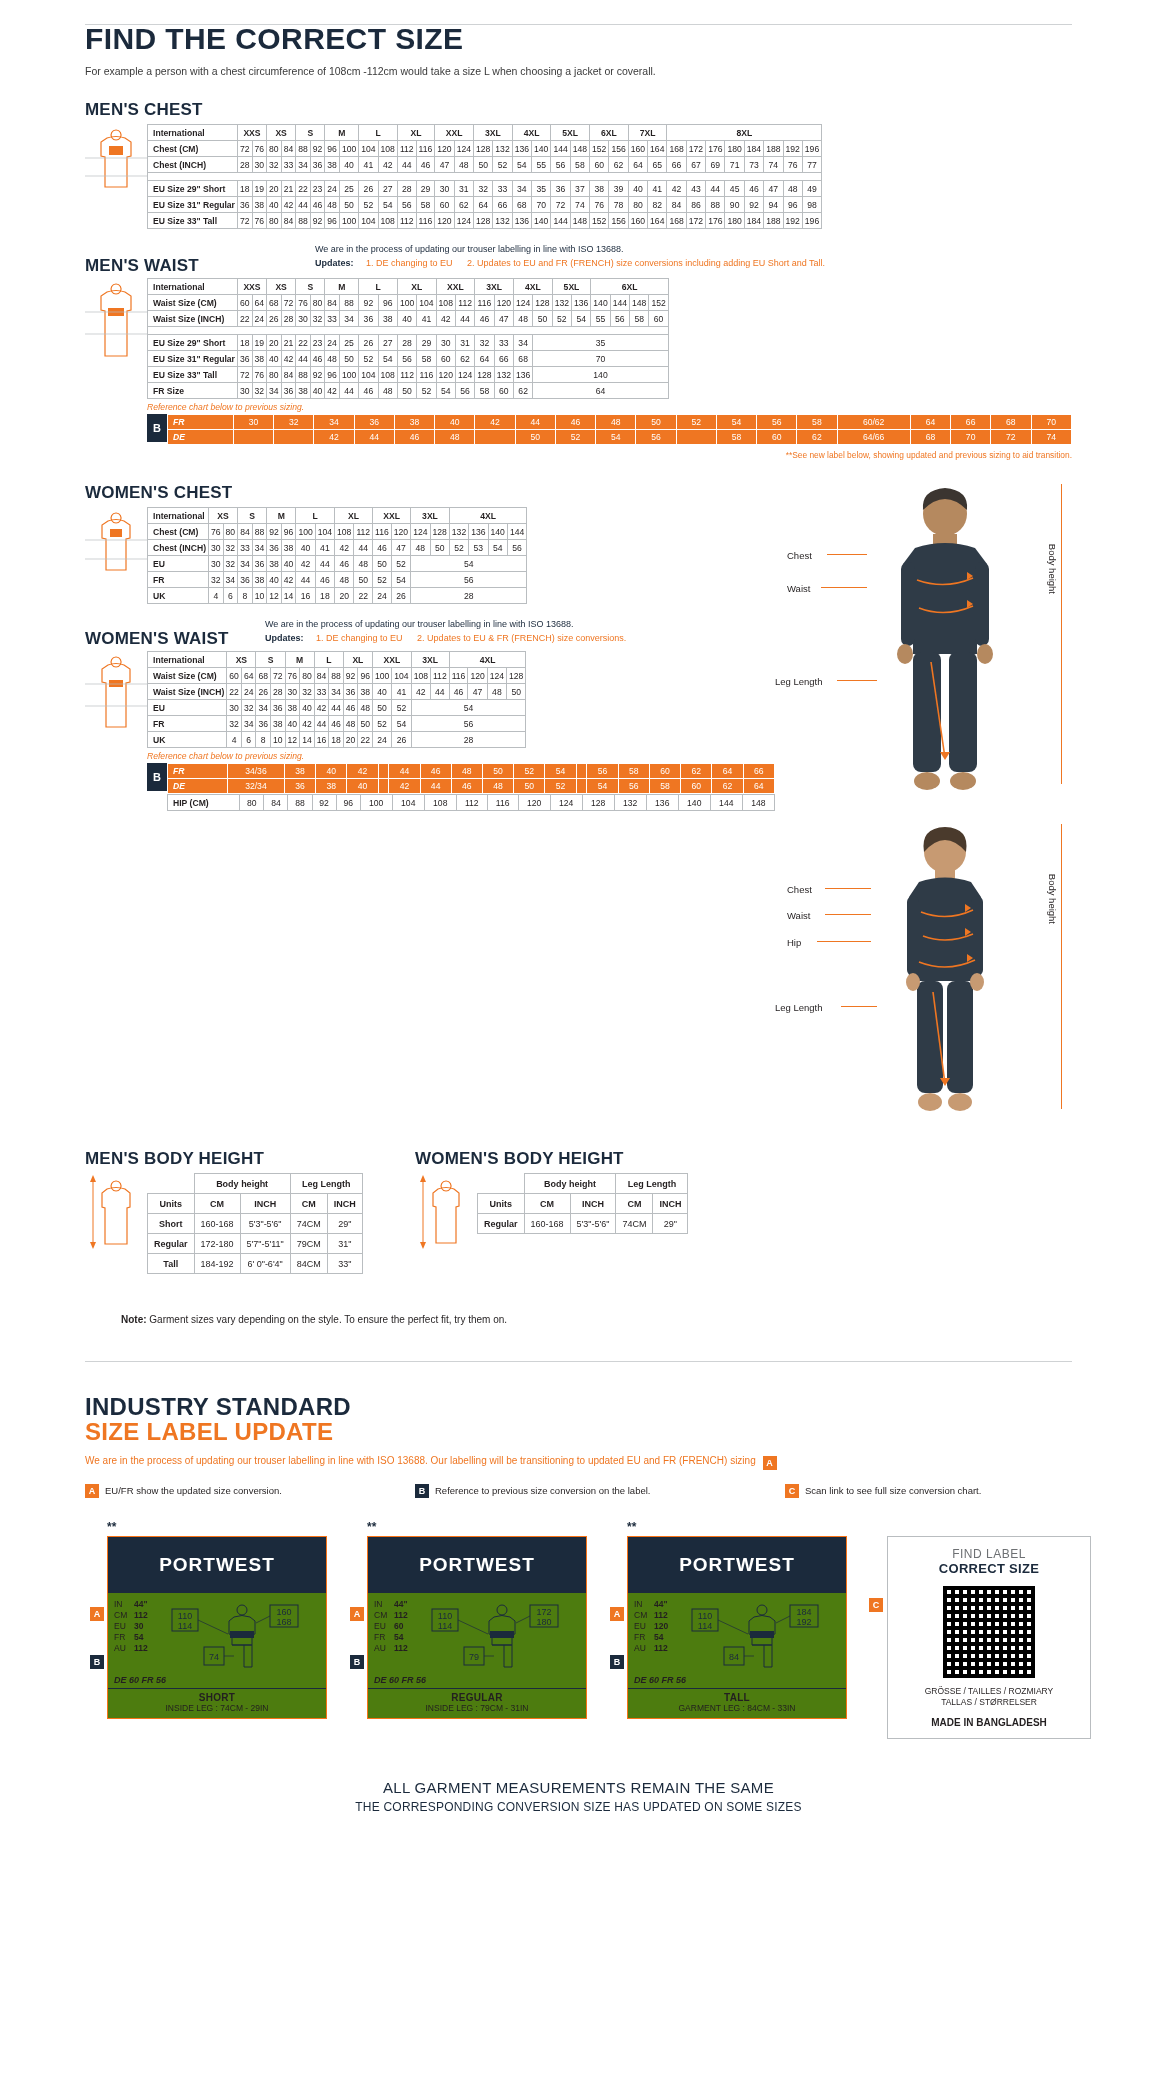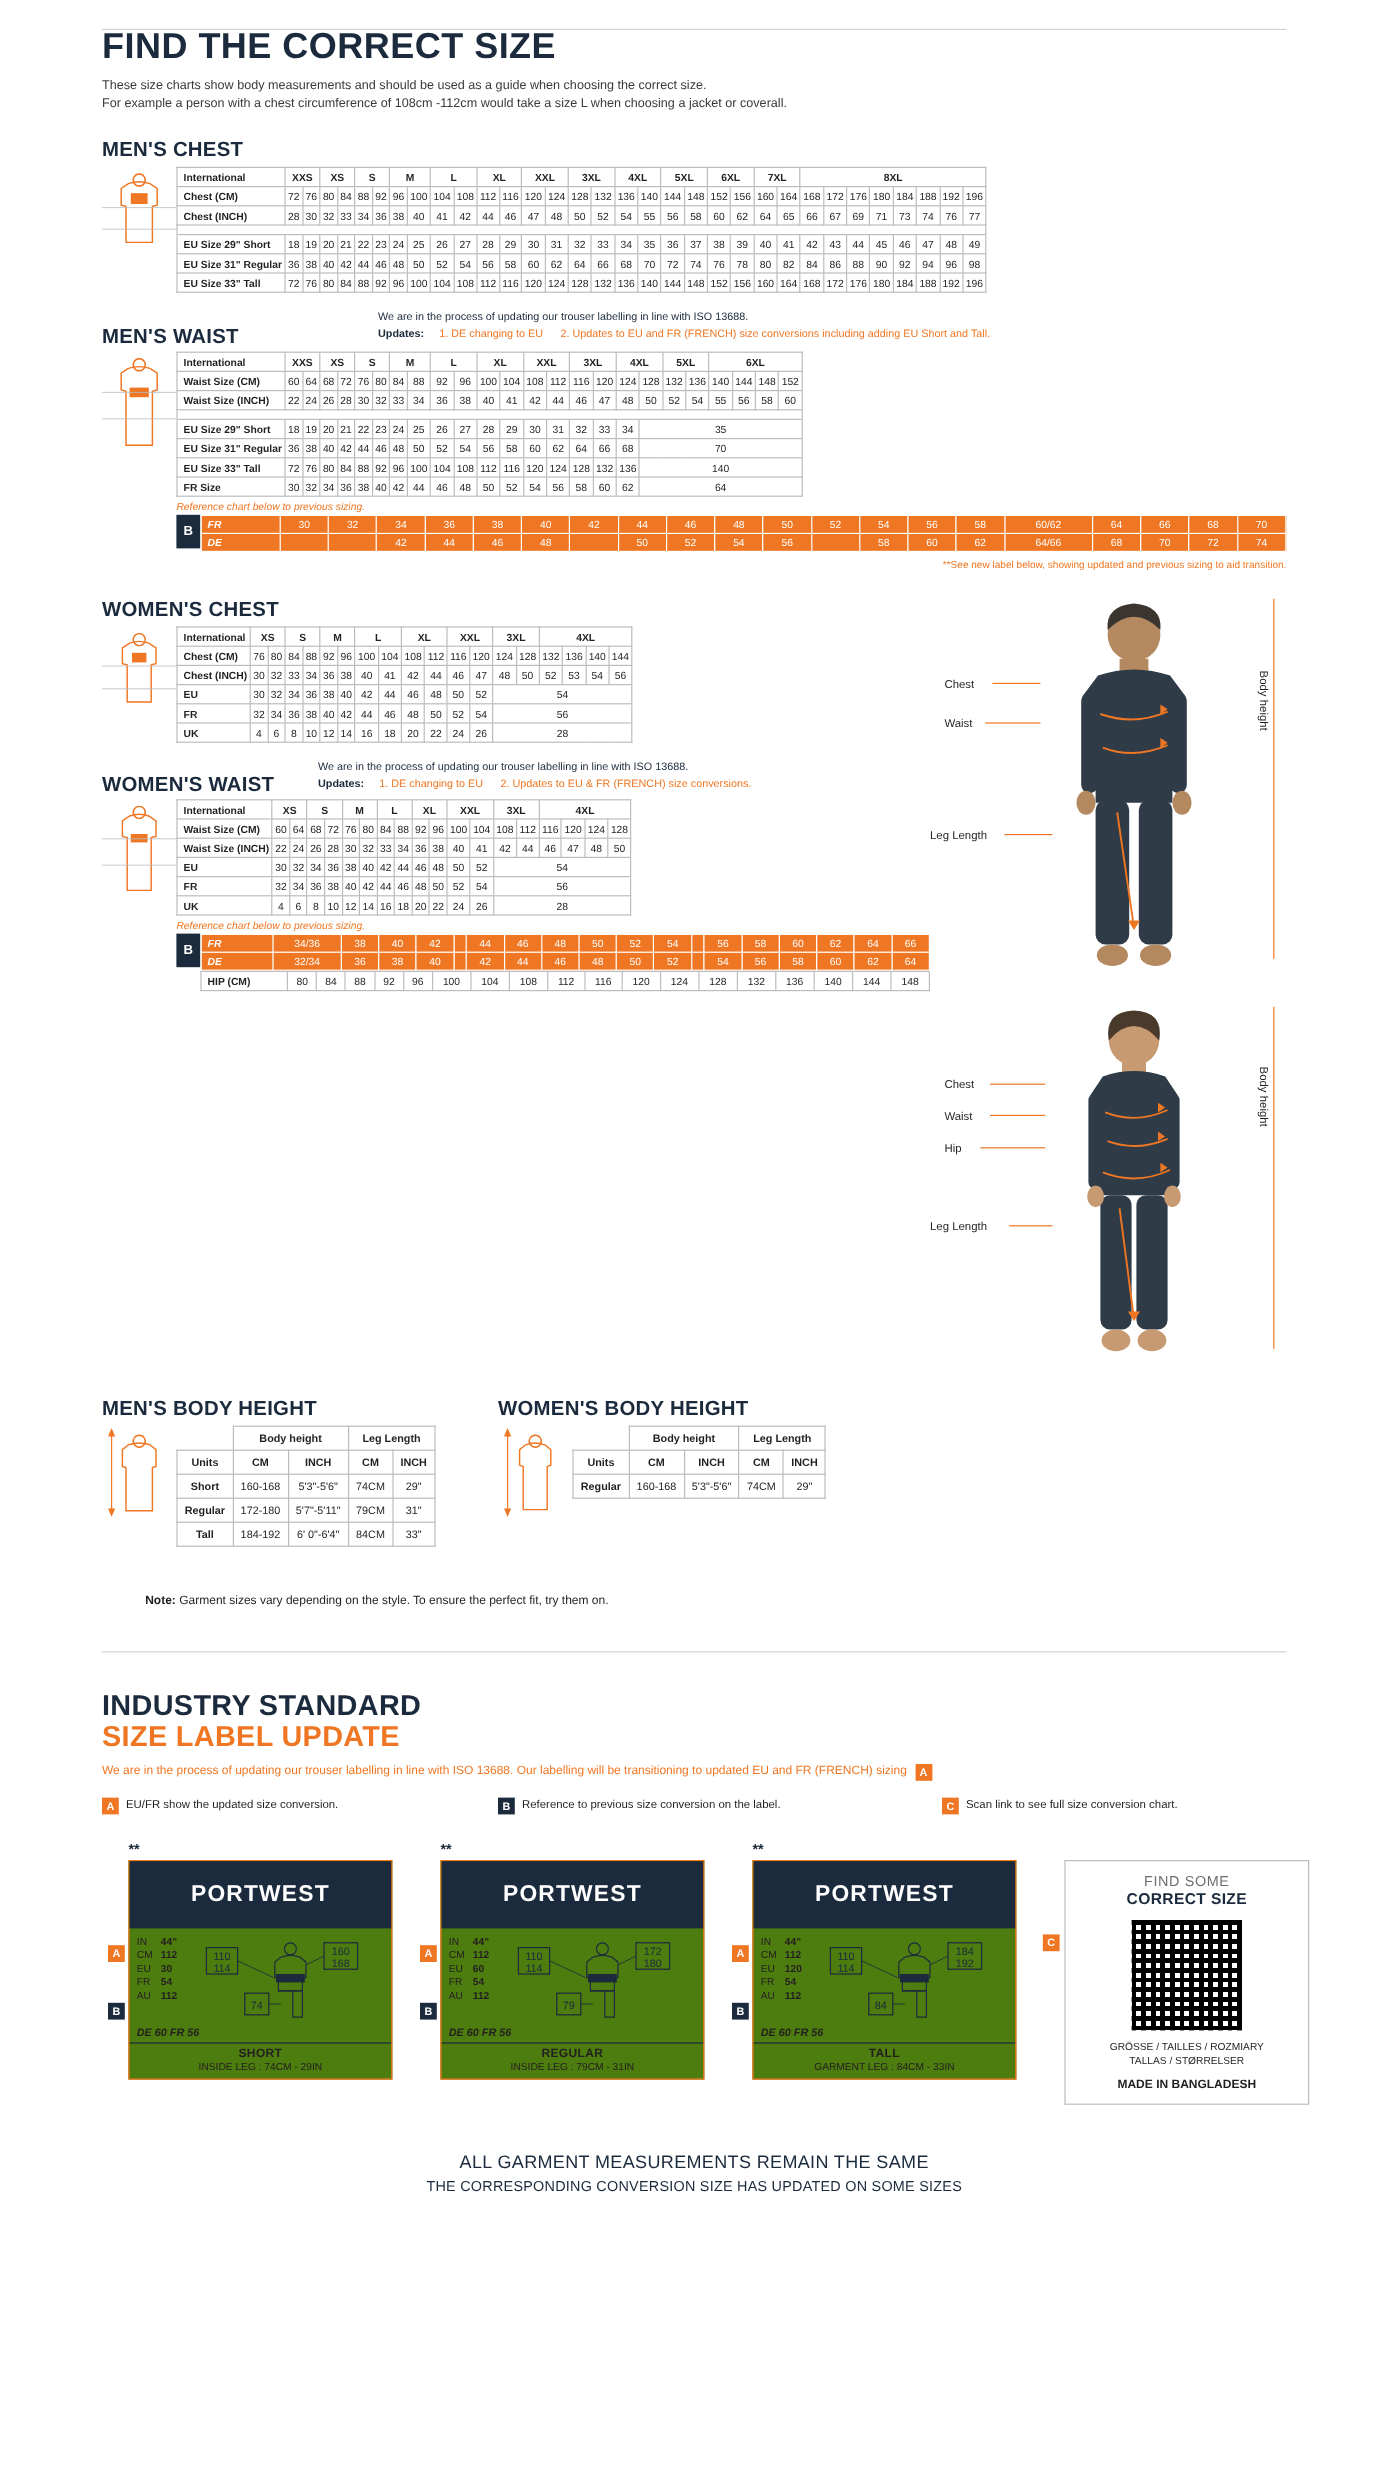--- a/index.html
+++ b/index.html
@@ -100,21 +100,20 @@
 </style>
 </head>
 <body>
 
 <div class="page">
   <div class="topline"></div>
   <div class="inner">
 
     <h1 class="title">FIND THE CORRECT SIZE</h1>
     <div class="intro">
-      <div>These size charts show body measurements and should be used as a guide when choosing the correct size.</div>
       <div>For example a person with a chest circumference of 108cm -112cm would take a size L when choosing a jacket or coverall.</div>
     </div>
 
     <h2 class="sect" style="margin-top:22px;">MEN'S CHEST</h2>
     <div class="row" style="margin-top:6px;">
       <div class="figcol">
         <svg width="62" height="78" viewBox="0 0 62 78">
           <g stroke="#ef7622" stroke-width="1.2" fill="none">
             <path d="M31 6 a5 5 0 1 0 0.1 0z"></path>
             <path d="M22 14 q9 -3 18 0 l6 4 v14 l-4 1 v30 h-22 v-30 l-4 -1 v-14 z"></path>
@@ -1255,21 +1254,21 @@
               <div class="big">TALL</div>
               <div>GARMENT LEG : 84CM - 33IN</div>
             </div>
             <div class="sq a tagA">A</div>
             <div class="sq b tagB">B</div>
           </div>
         </div>
         <div style="position: relative; margin-top: 16px;">
           <div class="sq c" style="position: absolute; left: -18px; top: 62px;">C</div>
           <div class="qrcard">
-            <div class="qr-t1">FIND SOME</div>
+            <div class="qr-t1">FIND LABEL</div>
             <div class="qr-t2">CORRECT SIZE</div>
             <div class="qr"></div>
             <div class="qr-small">GRÖSSE / TAILLES / ROZMIARY<br>TALLAS / STØRRELSER</div>
             <div class="qr-made">MADE IN BANGLADESH</div>
           </div>
         </div>
       </div>
 
     <div class="bottom1" style="margin-top:40px;">ALL GARMENT MEASUREMENTS REMAIN THE SAME</div>
     <div class="bottom2">THE CORRESPONDING CONVERSION SIZE HAS UPDATED ON SOME SIZES</div>

